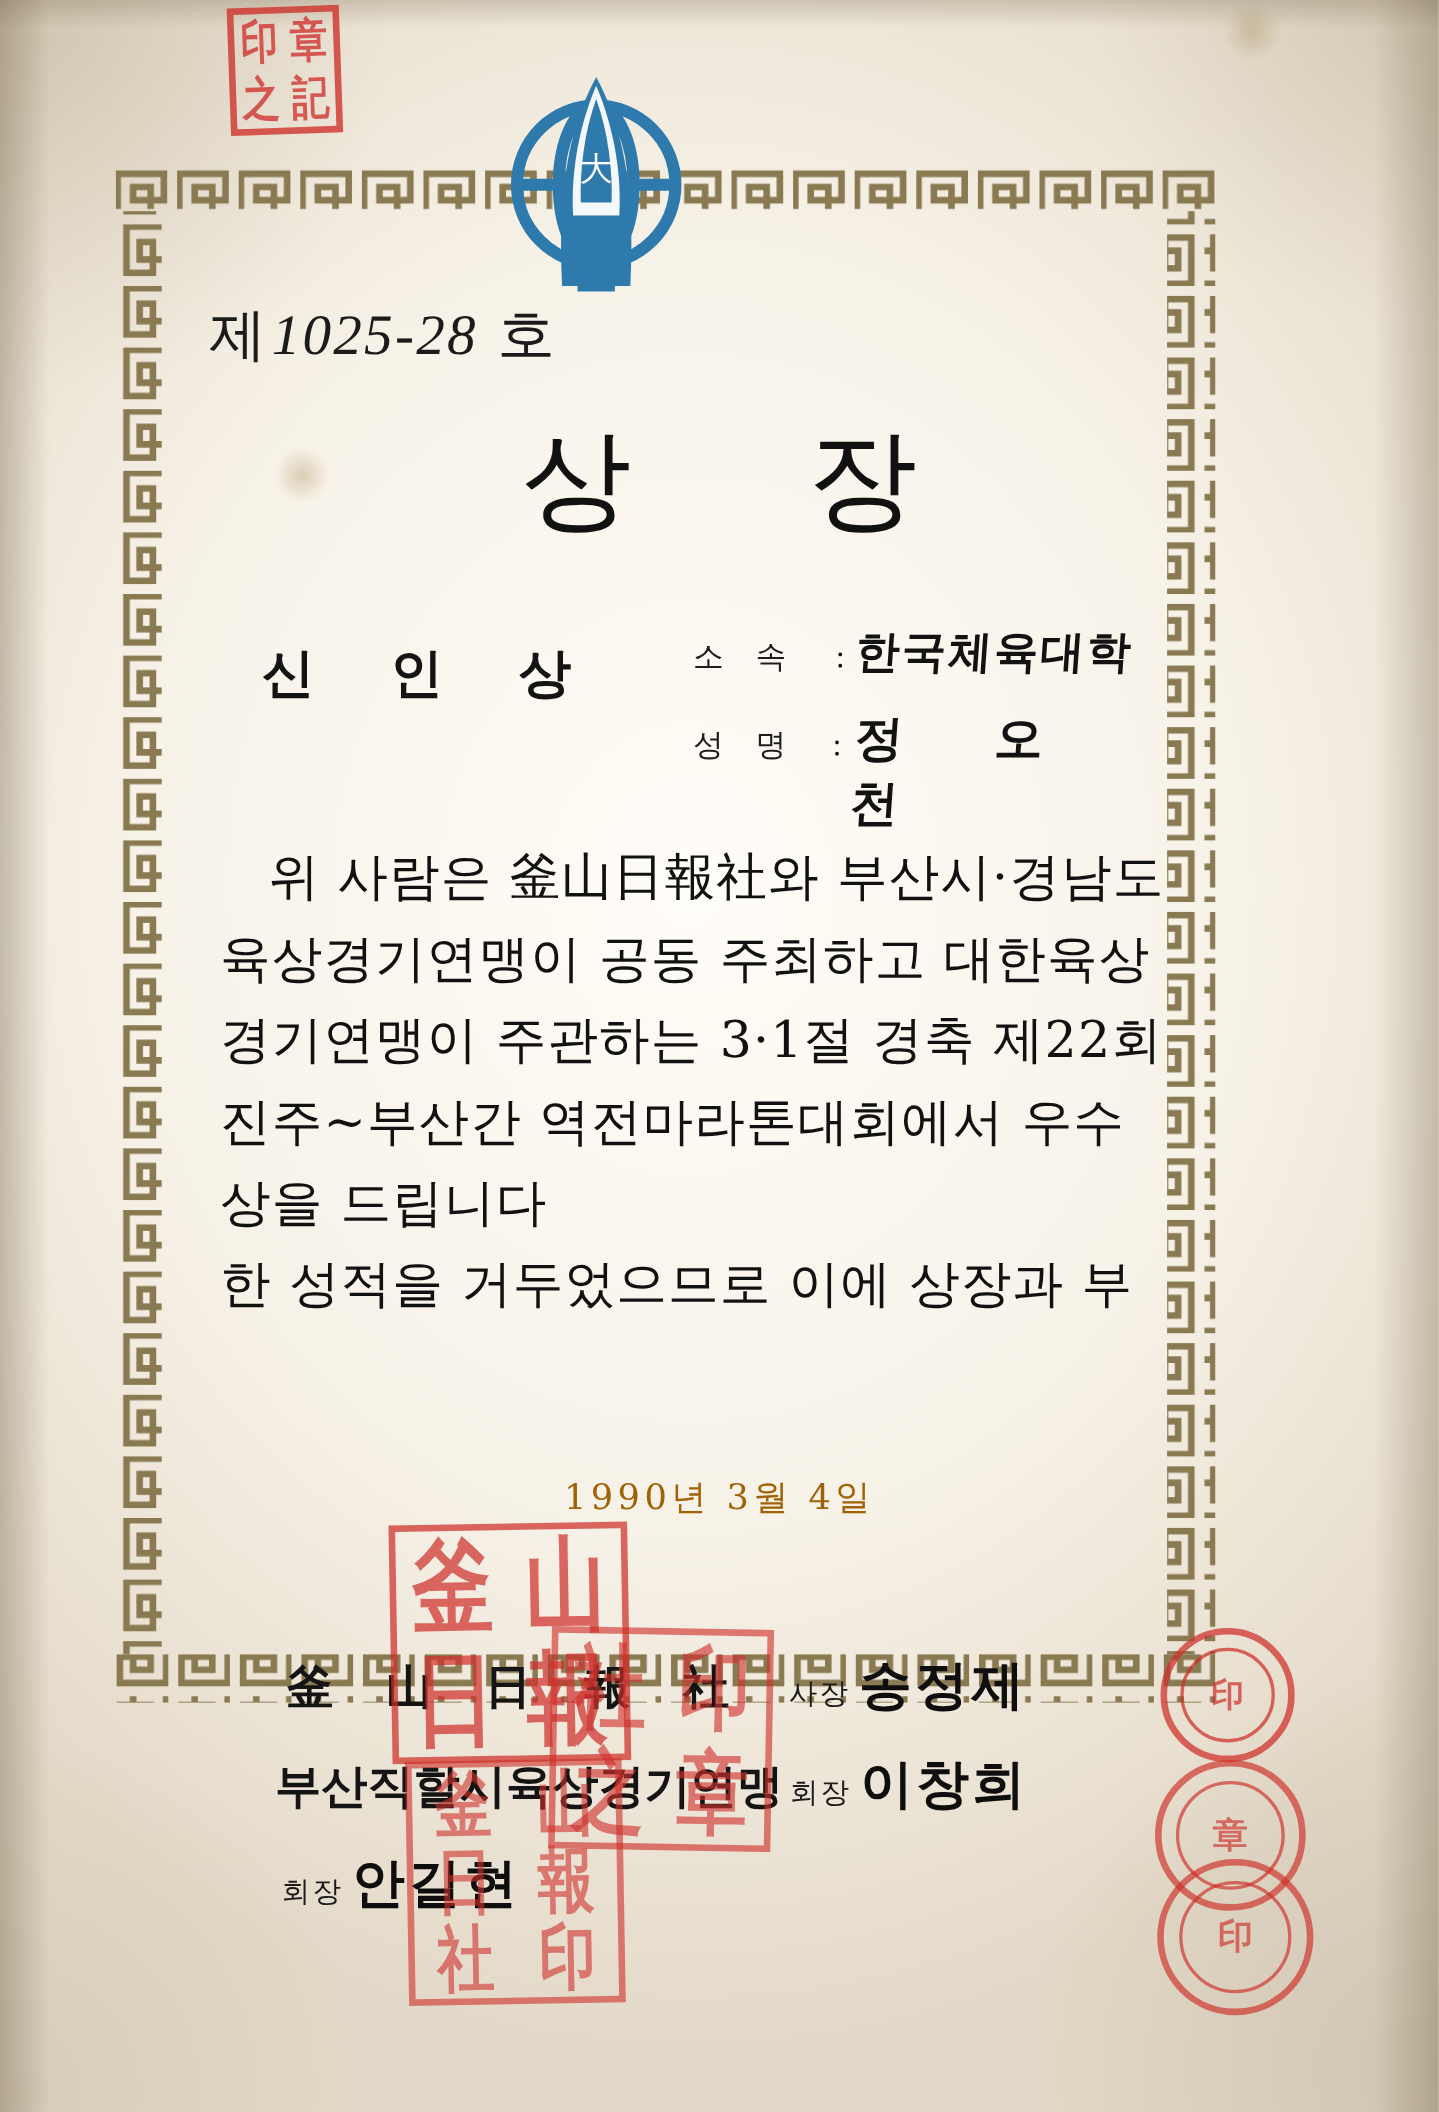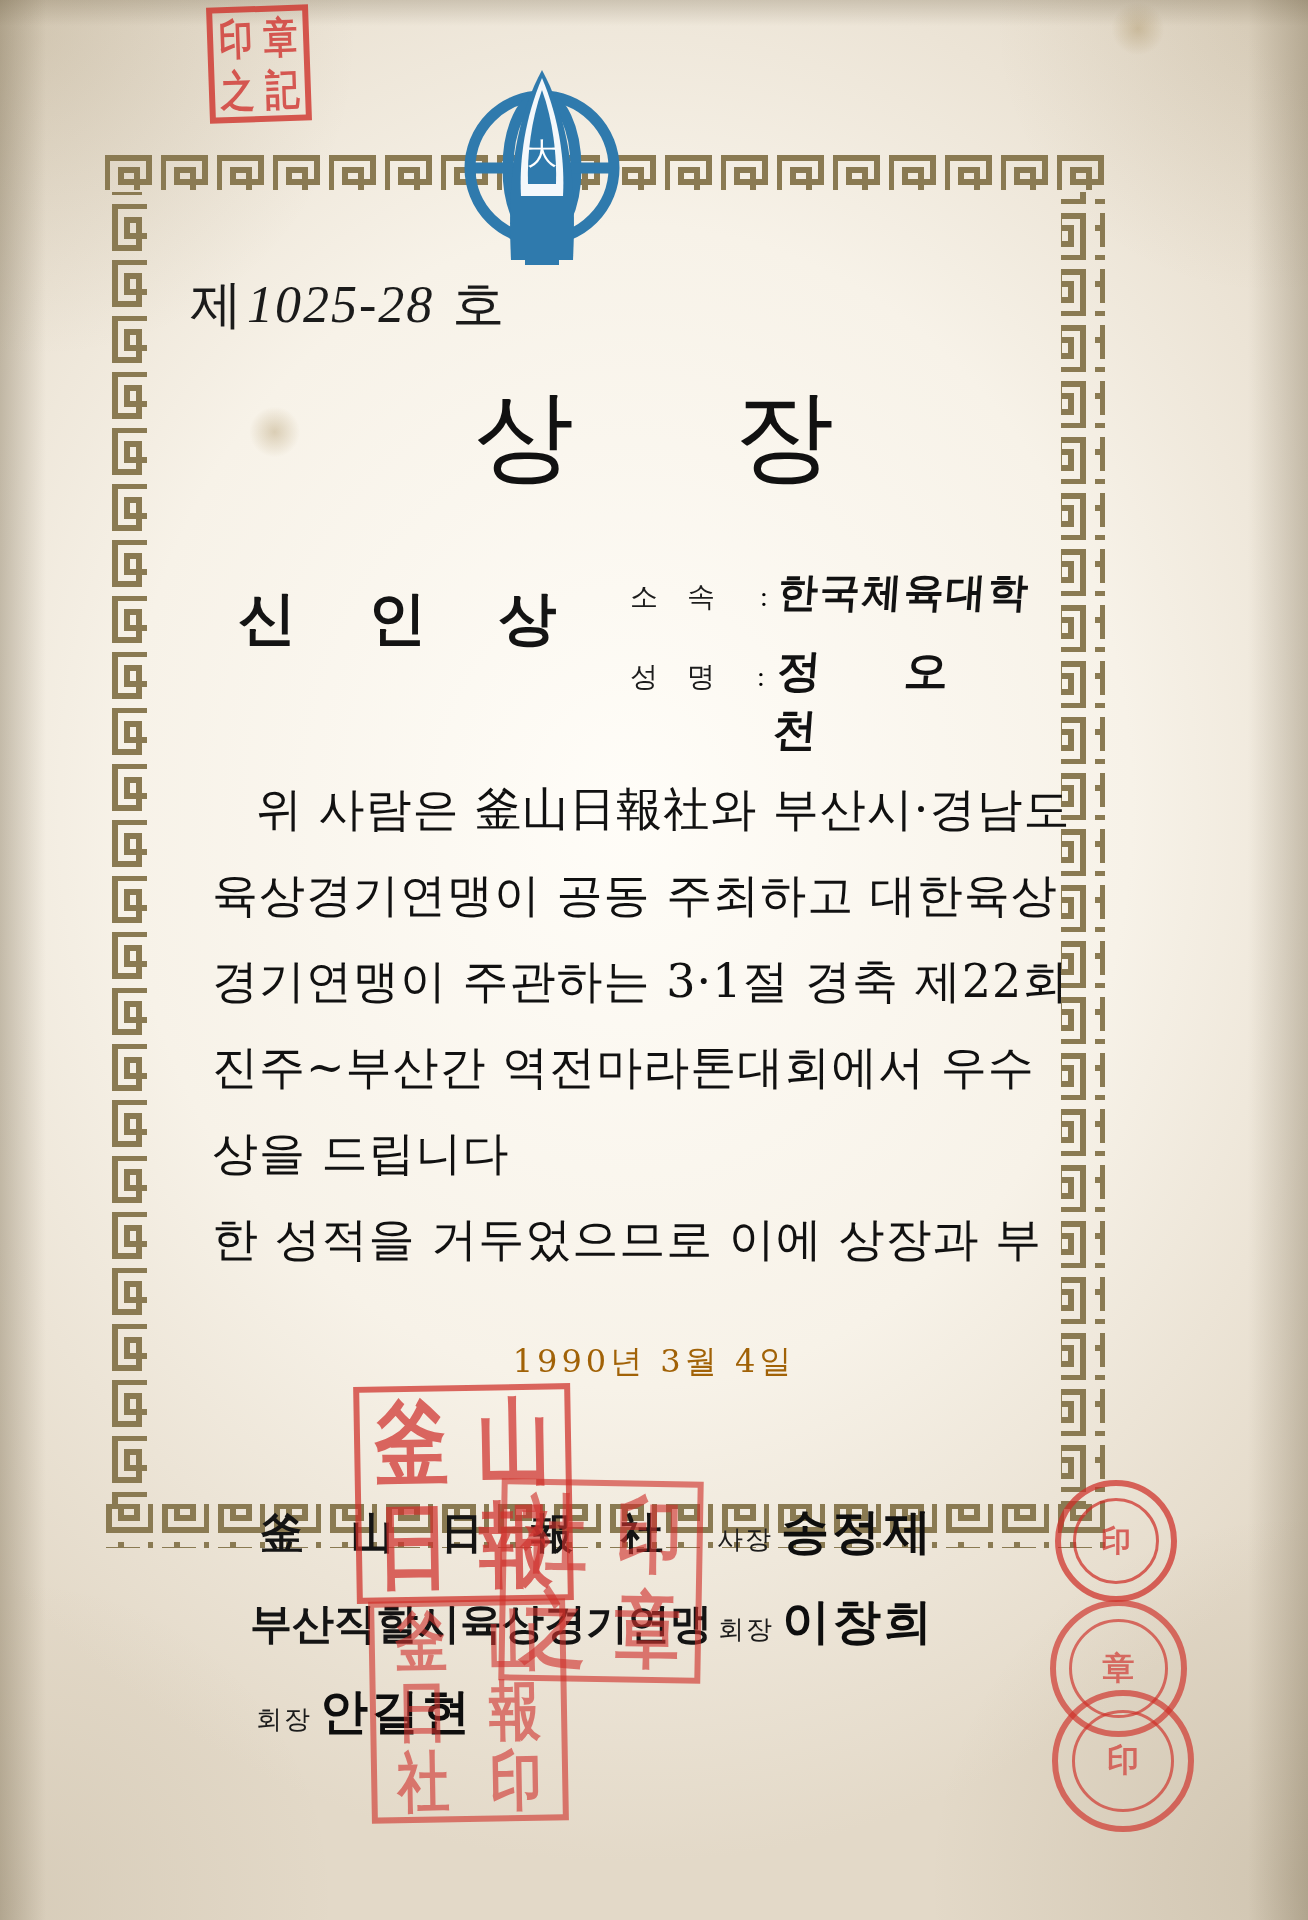--- a/index.html
+++ b/index.html
@@ -99,21 +99,21 @@
     font-weight: normal;
     letter-spacing: 64px;
     text-indent: 64px;
     color: #111;
     font-family: "DejaVu Serif", serif;
   }
   .award-name {
     position: absolute;
     left: 238px;
     top: 580px;
-    font-size: 58px;
+    font-size: 48px;
     font-weight: bold;
     letter-spacing: 26px;
     color: #141414;
     font-family: "DejaVu Serif", serif;
   }
   .fields {
     position: absolute;
     left: 630px;
     top: 565px;
     width: 470px;
@@ -150,21 +150,21 @@
     position: absolute;
     left: 200px;
     top: 760px;
     width: 930px;
     font-size: 46px;
     line-height: 74px;
     color: #111;
     font-family: "DejaVu Serif", serif;
     letter-spacing: 1px;
   }
-  .body p { margin: 12px; }
+  .body p { margin: 0; }
   .body .l1 { text-indent: 44px; }
   .date {
     position: absolute;
     left: 0;
     top: 1340px;
     width: 100%;
     text-align: center;
     font-size: 32px;
     color: #a16207;
     letter-spacing: 4px;

